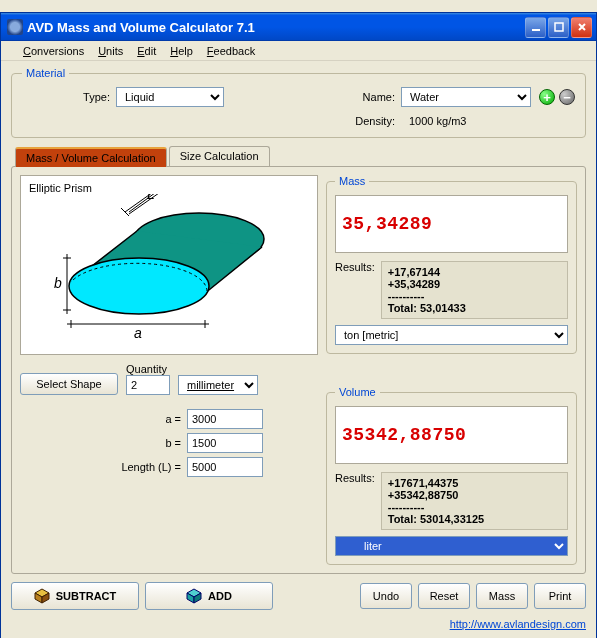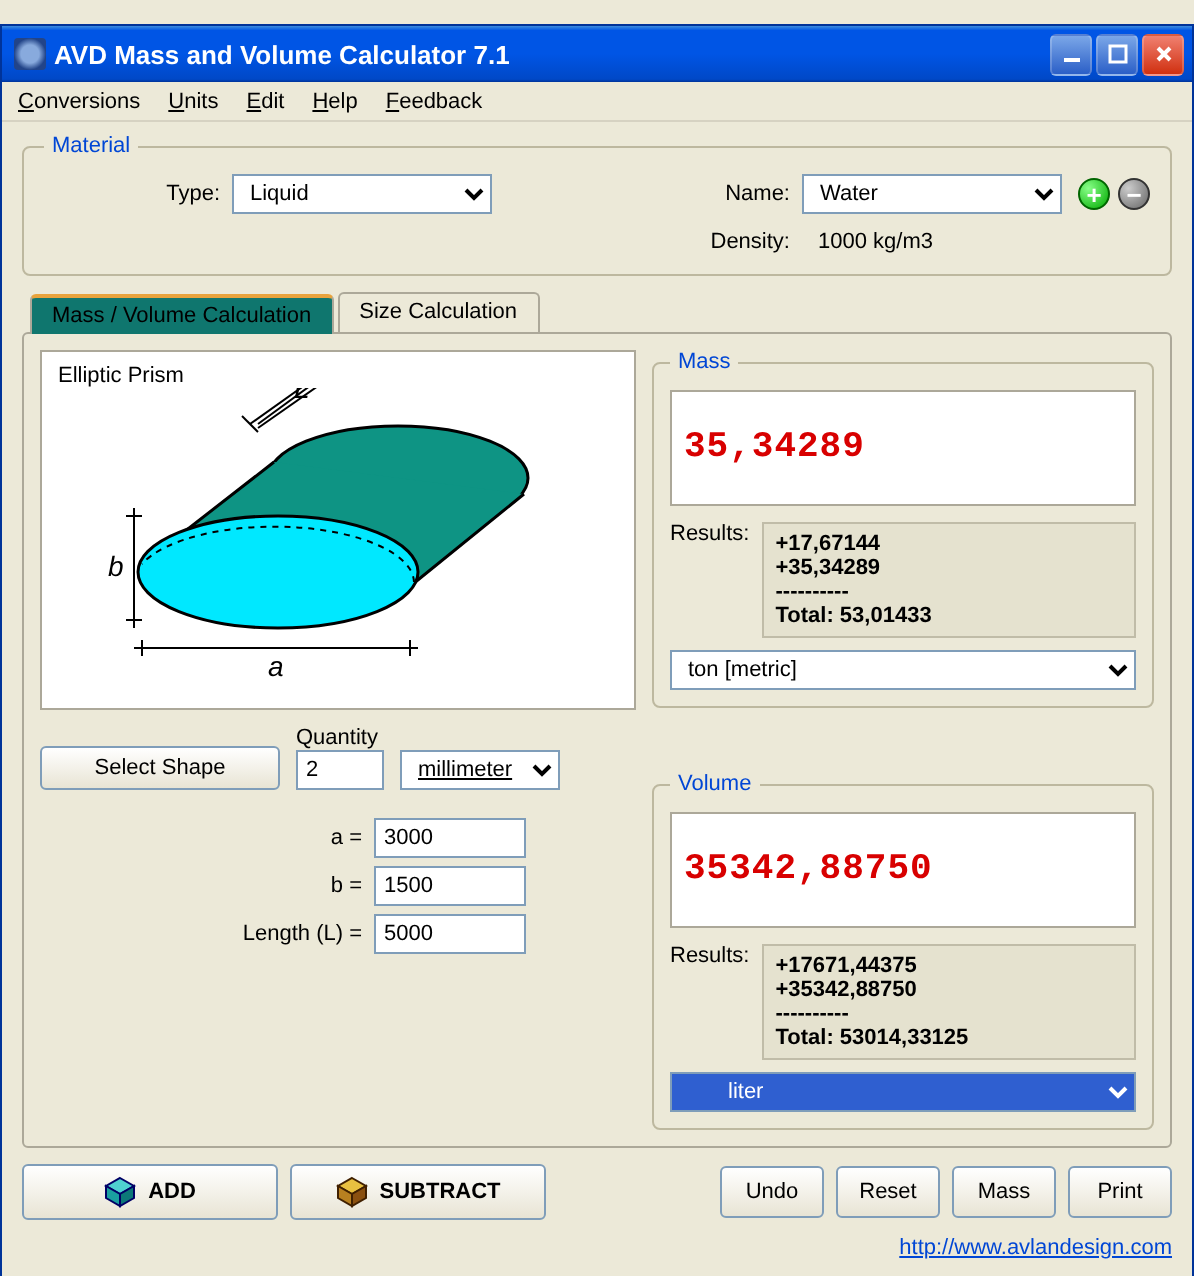--- a/index.html
+++ b/index.html
@@ -33,21 +33,21 @@
     border-radius: 3px;
     border: 1px solid #fff3;
     display: flex; align-items: center; justify-content: center;
     color: #fff; font-weight: bold; font-size: 12px;
   }
   .winbtn.min, .winbtn.max { background: linear-gradient(to bottom, #7ba7e8, #2b5fc7); }
   .winbtn.close { background: linear-gradient(to bottom, #f08070, #d03010); }
 
   .menubar {
     height: 20px; display: flex; align-items: center;
-    padding: 2px 8px; gap: 14px;
+    padding: 2px 22px; gap: 14px;
     background: #ece9d8;
     border-bottom: 1px solid #d6d2c2;
   }
   .menubar span { cursor: default; }
   .menubar span u { text-decoration: underline; }
 
   .client { padding: 6px 10px 6px 10px; }
 
   fieldset {
     border: 1px solid #bdb89f;
@@ -71,21 +71,21 @@
   .material .lbl { width: auto; text-align: right; }
 
   .tabs { position: relative; margin-top: 4px; }
   .tabheads { display: flex; margin-left: 4px; position: relative; z-index: 2; }
   .tabhead {
     border: 1px solid #aca899; border-bottom: none;
     background: #ece9d8; padding: 3px 10px;
     border-radius: 3px 3px 0 0;
     margin-right: 2px;
   }
-  .tabhead.active { background: #0f766e; position: relative; top: 1px; border-top: 2px solid #e8a33d; }
+  .tabhead.active { background: #c2410c; position: relative; top: 1px; border-top: 2px solid #e8a33d; }
   .tabbody {
     border: 1px solid #aca899;
     background: #ece9d8;
     border-radius: 3px;
     padding: 8px;
     position: relative;
     height: 408px;
   }
 
   .calcwrap { display: flex; gap: 8px; height: 100%; }
@@ -199,21 +199,21 @@
     <span><u>H</u>elp</span>
     <span><u>F</u>eedback</span>
   </div>
 
   <div class="client">
 
     <fieldset class="material">
       <legend>Material</legend>
       <div class="row1">
         <span class="lbl" style="width:88px;text-align:right;">Type:</span>
-        <select style="width:130px;margin-left:6px;">
+        <select style="width:108px;margin-left:6px;">
           <option>Liquid</option>
         </select>
         <span style="flex:1"></span>
         <span class="lbl">Name:</span>
         <select style="width:130px;margin-left:6px;">
           <option>Water</option>
         </select>
         <span class="plus-ico" style="margin-left:8px;">+</span>
         <span class="minus-ico" style="margin-left:4px;">−</span>
       </div>
@@ -253,21 +253,21 @@
                   <line x1="96" y1="18" x2="158" y2="-26"></line>
                   <line x1="92" y1="14" x2="100" y2="22"></line>
                 </g>
                 <text x="25" y="94" font-size="14" font-style="italic">b</text>
                 <text x="105" y="144" font-size="14" font-style="italic">a</text>
                 <text x="118" y="5" font-size="14" font-style="italic">L</text>
               </svg>
             </div>
 
             <div class="shape-controls">
-              <button class="btn" style="width:120px;">Select Shape</button>
+              <button class="btn" style="width:98px;">Select Shape</button>
               <div>
                 <div class="qtylbl">Quantity</div>
                 <input type="text" style="width: 44px;" value="2">
               </div>
               <select style="width:80px;text-decoration:underline;">
                 <option>millimeter</option>
               </select>
             </div>
 
             <div class="dims">
@@ -321,33 +321,33 @@
               </div>
             </fieldset>
           </div>
         </div>
       </div>
     </div>
 
     <div class="btnrow">
       <div class="bigbtn">
         <svg class="cube-ico" viewBox="0 0 16 16">
+          <polygon points="8,1 15,5 8,9 1,5" fill="#e8c040" stroke="#402000"></polygon>
+          <polygon points="1,5 8,9 8,15 1,11" fill="#b88020" stroke="#402000"></polygon>
+          <polygon points="15,5 8,9 8,15 15,11" fill="#8a5010" stroke="#402000"></polygon>
+        </svg>
+        <span>SUBTRACT</span>
+      </div>
+      <div class="bigbtn">
+        <svg class="cube-ico" viewBox="0 0 16 16">
           <polygon points="8,1 15,5 8,9 1,5" fill="#4fd0d0" stroke="#006"></polygon>
           <polygon points="1,5 8,9 8,15 1,11" fill="#1aa0a0" stroke="#006"></polygon>
           <polygon points="15,5 8,9 8,15 15,11" fill="#0c7878" stroke="#006"></polygon>
         </svg>
         <span>ADD</span>
-      </div>
-      <div class="bigbtn">
-        <svg class="cube-ico" viewBox="0 0 16 16">
-          <polygon points="8,1 15,5 8,9 1,5" fill="#e8c040" stroke="#402000"></polygon>
-          <polygon points="1,5 8,9 8,15 1,11" fill="#b88020" stroke="#402000"></polygon>
-          <polygon points="15,5 8,9 8,15 15,11" fill="#8a5010" stroke="#402000"></polygon>
-        </svg>
-        <span>SUBTRACT</span>
       </div>
       <span style="flex:1"></span>
       <div class="smbtn">Undo</div>
       <div class="smbtn">Reset</div>
       <div class="smbtn">Mass</div>
       <div class="smbtn">Print</div>
     </div>
 
   </div>
 

